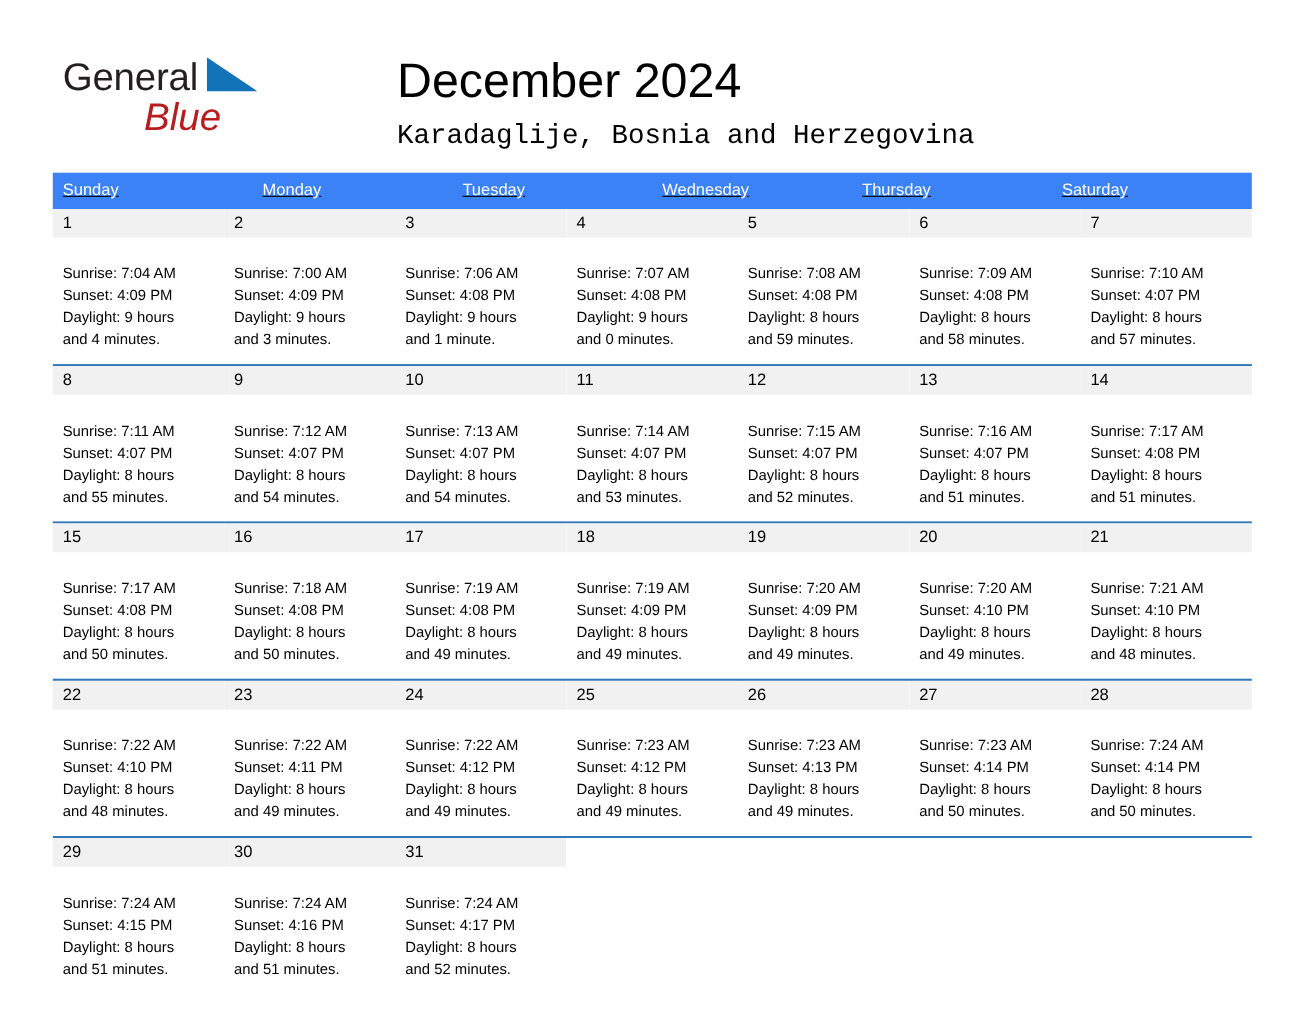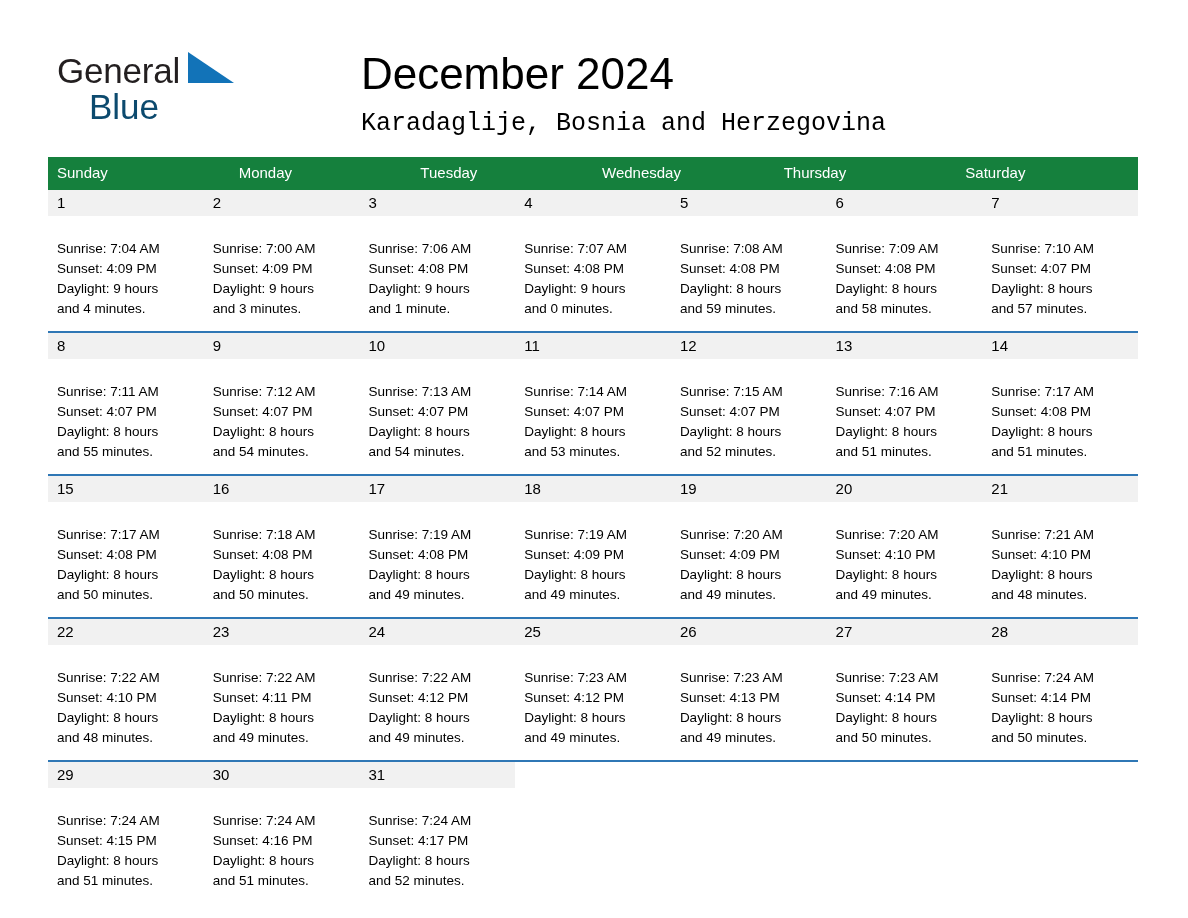--- a/index.html
+++ b/index.html
@@ -50,26 +50,27 @@
     vertical-align: top;
   }
   .brand-tri {
     display: inline-block;
     vertical-align: top;
     margin-left: -2px;
   }
   .brand-line2 {
     position: relative;
     margin-top: -3px;
-    margin-left: 32px;
+    margin-left: 74px;
     height: 40px;
     line-height: 40px;
     font-size: 35px;
-    color: #0c4a6e;
+    color: #b91c1c;
     white-space: nowrap;
+    font-style: italic;
   }
 
   .title-block {
     position: absolute;
     right: 54px;
     top: 48px;
   }
   .cal-title {
     font-size: 44px;
     line-height: 52px;
@@ -91,21 +92,22 @@
   .calendar {
     position: absolute;
     left: 48px;
     top: 157px;
     width: 1090px;
   }
   .weekday-row {
     display: flex;
     width: 1090px;
     height: 33px;
-    background: #15803d;
+    background: #3b82f6;
+    text-decoration: underline;
   }
   .weekday-cell {
     flex: 1 1 0;
     box-sizing: border-box;
     padding: 6px 0 0 9px;
     font-size: 15px;
     line-height: 20px;
     color: #ffffff;
     white-space: nowrap;
   }

